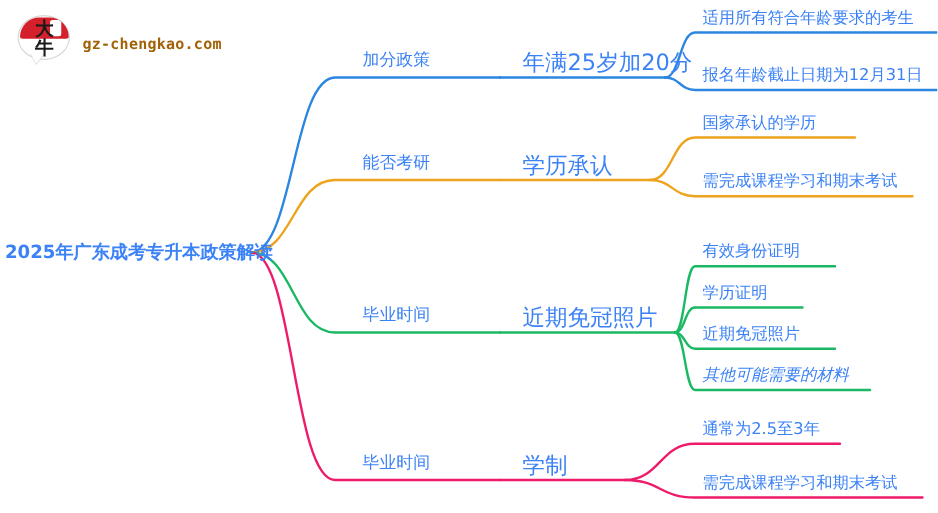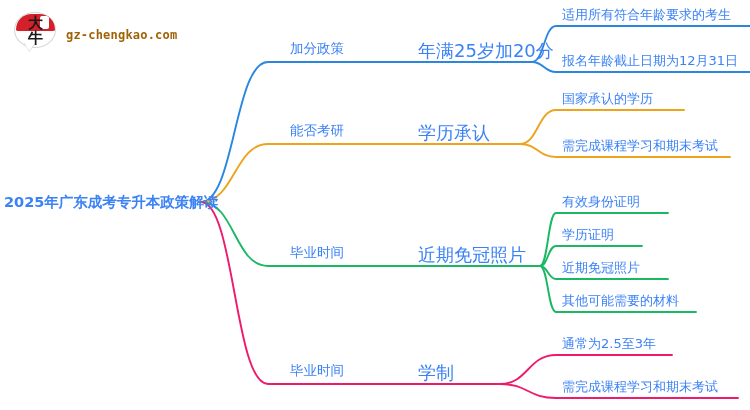--- a/index.html
+++ b/index.html
@@ -190,20 +190,20 @@
     <div class="node lvl3" style="left: 562px; top: 54px;">报名年龄截止日期为12月31日</div>
     <div class="node lvl1" style="left: 290px; top: 42px;">加分政策</div>
     <div class="node lvl2" style="left: 418px; top: 42px;">年满25岁加20分</div>
     <div class="node lvl3" style="left: 562px; top: 92px;">国家承认的学历</div>
     <div class="node lvl3" style="left: 562px; top: 139px;">需完成课程学习和期末考试</div>
     <div class="node lvl1" style="left: 290px; top: 124px;">能否考研</div>
     <div class="node lvl2" style="left: 418px; top: 124px;">学历承认</div>
     <div class="node lvl3" style="left: 562px; top: 195px;">有效身份证明</div>
     <div class="node lvl3" style="left: 562px; top: 228px;">学历证明</div>
     <div class="node lvl3" style="left: 562px; top: 261px;">近期免冠照片</div>
-    <div class="node lvl3" style="left: 562px; top: 294px;">其他可能需要的材料</div>
+    <div class="node lvl3" style="left: 562px; top: 294px; font-style: italic;">其他可能需要的材料</div>
     <div class="node lvl1" style="left: 290px; top: 246px;">毕业时间</div>
     <div class="node lvl2" style="left: 418px; top: 246px;">近期免冠照片</div>
     <div class="node lvl3" style="left: 562px; top: 337px;">通常为2.5至3年</div>
     <div class="node lvl3" style="left: 562px; top: 380px;">需完成课程学习和期末考试</div>
     <div class="node lvl1" style="left: 290px; top: 364px;">毕业时间</div>
     <div class="node lvl2" style="left: 418px; top: 364px;">学制</div>
   </div>
 
 </body></html>

